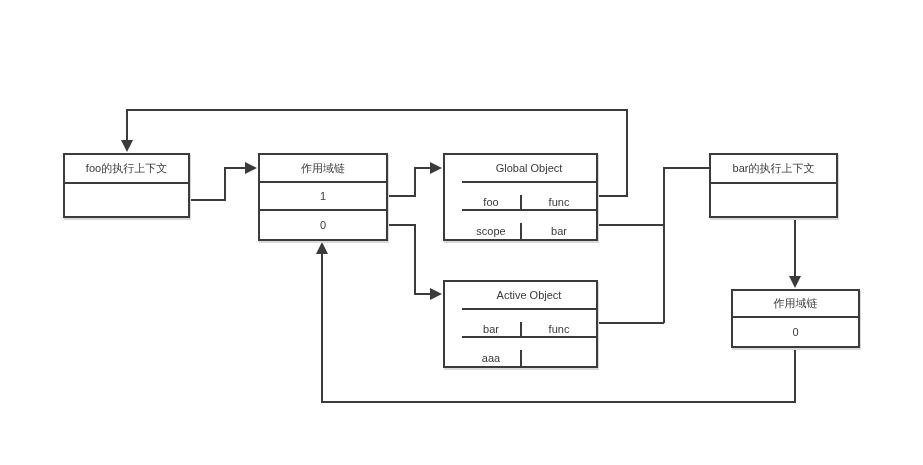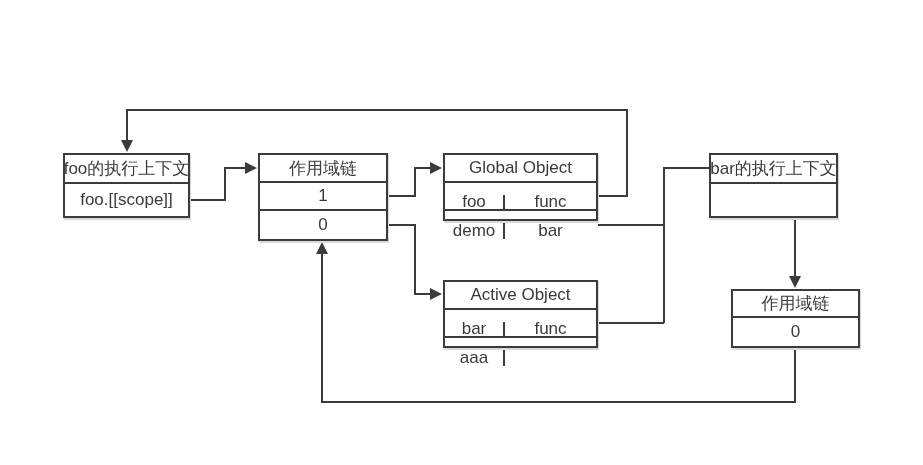--- a/index.html
+++ b/index.html
@@ -2,21 +2,21 @@
 <html><head>
 <meta charset="utf-8">
 <style>
   html, body { margin: 0; padding: 0; background: #ffffff; }
   .canvas {
     position: relative;
     width: 923px;
     height: 465px;
     background: #ffffff;
     font-family: "Liberation Sans", "DejaVu Sans", sans-serif;
-    font-size: 17px;
+    font-size: 11px;
     color: #3a3a3a;
     overflow: hidden;
   }
   .dbox {
     position: absolute;
     border: 2px solid #3b3b3b;
     background: #ffffff;
     box-shadow: 1px 2px 0 0 #d9d9d9;
     box-sizing: border-box;
   }
@@ -54,21 +54,21 @@
   .box-ctx  { width: 127px; height: 65px; }
   .box-ctx .hdr { height: 29px; }
   .box-ctx .row { height: 32px; }
 
   
   .box-chain { width: 130px; height: 88px; }
   .box-chain .hdr { height: 28px; }
   .box-chain .row { height: 28px; }
 
   
-  .box-table { width: 155px; height: 68px; }
+  .box-table { width: 155px; height: 88px; padding-left: 17px; }
   .box-table .hdr { height: 28px; }
   .box-table .cells { height: 28px; }
 
   
   .box-chain2 { width: 129px; height: 59px; }
   .box-chain2 .hdr { height: 27px; }
   .box-chain2 .row { height: 28px; }
 
   svg.wires {
     position: absolute;
@@ -99,37 +99,36 @@
     <path d="M388,225 H415 V294 H440" marker-end="url(#arw)"></path>
     <path d="M598,225 H664"></path>
     <path d="M598,323 H664"></path>
     <path d="M664,323 V168 H728" marker-end="url(#arw)"></path>
     <path d="M795,218 V286" marker-end="url(#arw)"></path>
     <path d="M795,348 V402 H322 V244" marker-end="url(#arw)"></path>
   </svg>
 
   <div class="dbox box-ctx" style="left:63px; top:153px;">
     <div class="hdr">foo的执行上下文</div>
-    <div class="row">foo.[[scope]]</div>
   </div>
 
   <div class="dbox box-chain" style="left:258px; top:153px;">
     <div class="hdr">作用域链</div>
     <div class="row">1</div>
     <div class="row">0</div>
   </div>
 
   <div class="dbox box-table" style="left:443px; top:153px;">
     <div class="hdr">Global Object</div>
     <div class="cells">
       <div class="cell key">foo</div>
       <div class="cell val">func</div>
     </div>
     <div class="cells">
-      <div class="cell key">demo</div>
+      <div class="cell key">scope</div>
       <div class="cell val">bar</div>
     </div>
   </div>
 
   <div class="dbox box-table" style="left:443px; top:280px;">
     <div class="hdr">Active Object</div>
     <div class="cells">
       <div class="cell key">bar</div>
       <div class="cell val">func</div>
     </div>

